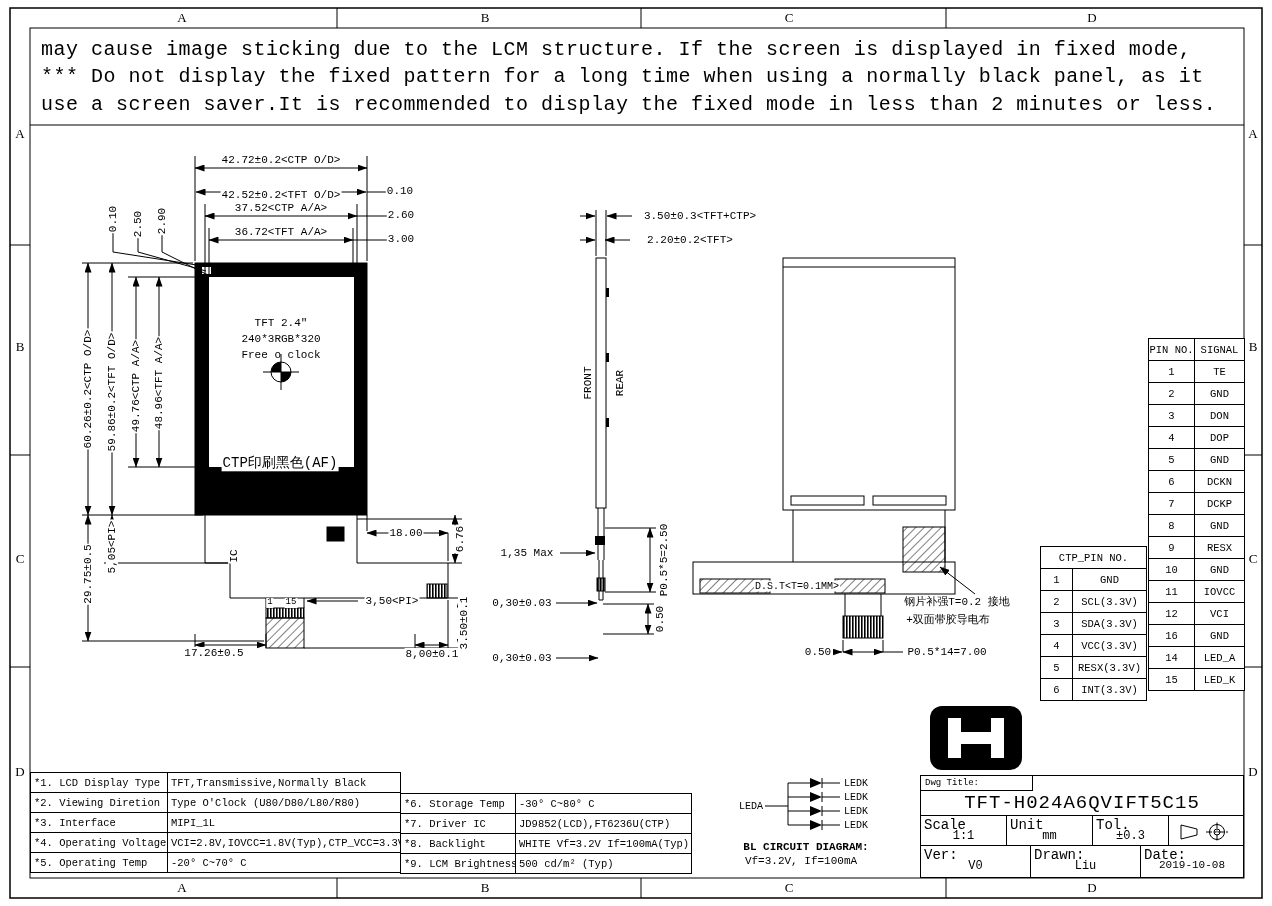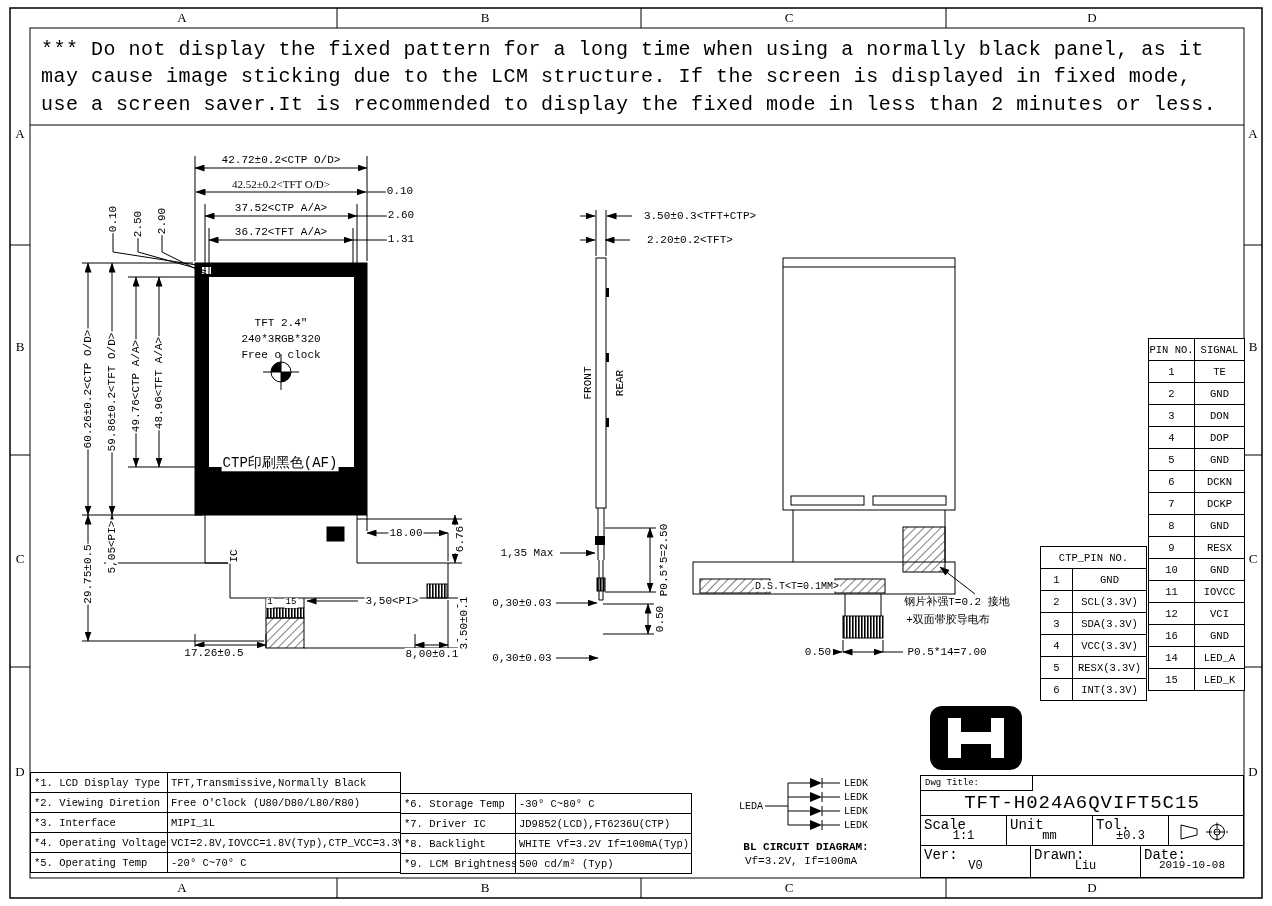--- a/index.html
+++ b/index.html
@@ -146,22 +146,22 @@
 
     <g>
       <rect x="930" y="706" width="92" height="64" rx="12" fill="#000"></rect>
       <rect x="948" y="718" width="13" height="40" fill="#fff"></rect>
       <rect x="991" y="718" width="13" height="40" fill="#fff"></rect>
       <rect x="961" y="732" width="30" height="12" fill="#fff"></rect>
     </g>
   </svg>
 
   <div class="warning">
+    <div>may cause image sticking due to the LCM structure. If the screen is displayed in fixed mode,</div>
     <div>*** Do not display the fixed pattern for a long time when using a normally black panel, as it</div>
-    <div>may cause image sticking due to the LCM structure. If the screen is displayed in fixed mode,</div>
     <div>use a screen saver.It is recommended to display the fixed mode in less than 2 minutes or less.</div>
   </div>
 
   <div class="panel-text">
     <div>TFT 2.4"</div>
     <div>240*3RGB*320</div>
     <div>Free o clock</div>
   </div>
 
   <table class="dtable pins">
@@ -282,21 +282,21 @@
         <col style="width:137px">
         <col>
       </colgroup>
     <tbody>
         <tr>
           <td>*1. LCD Display Type</td>
           <td>TFT,Transmissive,Normally Black</td>
         </tr>
         <tr>
           <td>*2. Viewing Diretion</td>
-          <td>Free O'Clock (U80/D80/L80/R80)</td>
+          <td>Type O'Clock (U80/D80/L80/R80)</td>
         </tr>
         <tr>
           <td>*3. Interface</td>
           <td>MIPI_1L</td>
         </tr>
         <tr>
           <td>*4. Operating Voltage</td>
           <td>VCI=2.8V,IOVCC=1.8V(Typ),CTP_VCC=3.3V</td>
         </tr>
         <tr>
@@ -372,26 +372,26 @@
       </div>
       <div class="cell" style="width:102px">
         <span class="clabel">Date:</span>
         <span class="cval" style="font-size:11px">2019-10-08</span>
       </div>
     </div>
   </div>
 
   <div class="layer">
       <span class="dim" style="left: 281px; top: 160px; transform: translate(-50%, -50%);">42.72±0.2&lt;CTP O/D&gt;</span>
-      <span class="dim" style="left: 281px; top: 184px; transform: translate(-50%, -50%); font-family: Liberation Serif, serif;">42.52±0.2&lt;TFT O/D&gt;</span>
+      <span class="dim" style="left: 281px; top: 195px; transform: translate(-50%, -50%);">42.52±0.2&lt;TFT O/D&gt;</span>
       <span class="dim" style="left: 400px; top: 191px; transform: translate(-50%, -50%);">0.10</span>
       <span class="dim" style="left: 281px; top: 208px; transform: translate(-50%, -50%);">37.52&lt;CTP A/A&gt;</span>
       <span class="dim" style="left: 401px; top: 215px; transform: translate(-50%, -50%);">2.60</span>
       <span class="dim" style="left: 281px; top: 232px; transform: translate(-50%, -50%);">36.72&lt;TFT A/A&gt;</span>
-      <span class="dim" style="left: 401px; top: 239px; transform: translate(-50%, -50%);">1.31</span>
+      <span class="dim" style="left: 401px; top: 239px; transform: translate(-50%, -50%);">3.00</span>
       <span class="dim" style="left: 113px; top: 219px; transform: translate(-50%, -50%) rotate(-90deg);">0.10</span>
       <span class="dim" style="left: 138px; top: 224px; transform: translate(-50%, -50%) rotate(-90deg);">2.50</span>
       <span class="dim" style="left: 162px; top: 221px; transform: translate(-50%, -50%) rotate(-90deg);">2.90</span>
       <span class="dim" style="left: 88px; top: 389px; transform: translate(-50%, -50%) rotate(-90deg);">60.26±0.2&lt;CTP O/D&gt;</span>
       <span class="dim" style="left: 112px; top: 392px; transform: translate(-50%, -50%) rotate(-90deg);">59.86±0.2&lt;TFT O/D&gt;</span>
       <span class="dim" style="left: 136px; top: 386px; transform: translate(-50%, -50%) rotate(-90deg);">49.76&lt;CTP A/A&gt;</span>
       <span class="dim" style="left: 159px; top: 383px; transform: translate(-50%, -50%) rotate(-90deg);">48.96&lt;TFT A/A&gt;</span>
       <span class="dim" style="left: 88px; top: 574px; transform: translate(-50%, -50%) rotate(-90deg);">29.75±0.5</span>
       <span class="dim" style="left: 112px; top: 547px; transform: translate(-50%, -50%) rotate(-90deg);">5,05&lt;PI&gt;</span>
       <span class="dim" style="left: 214px; top: 653px; transform: translate(-50%, -50%);">17.26±0.5</span>

